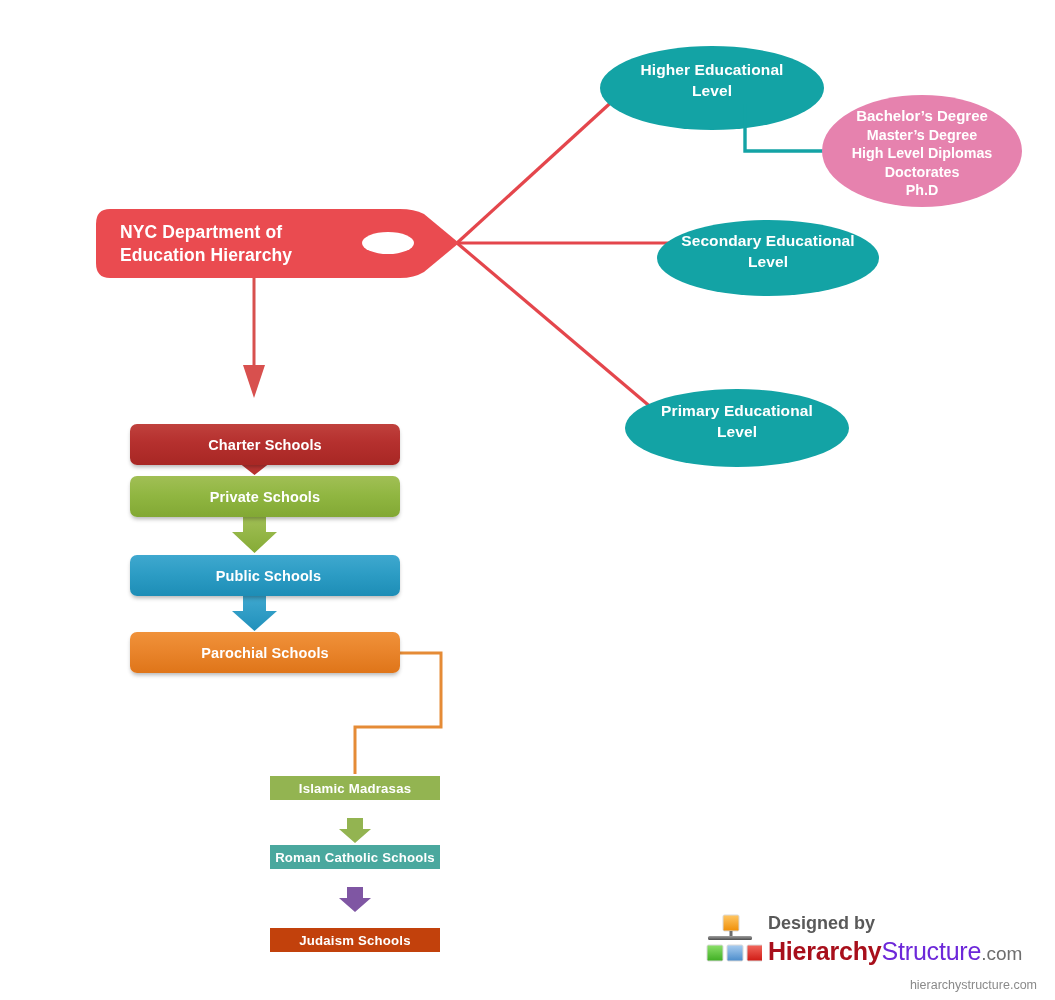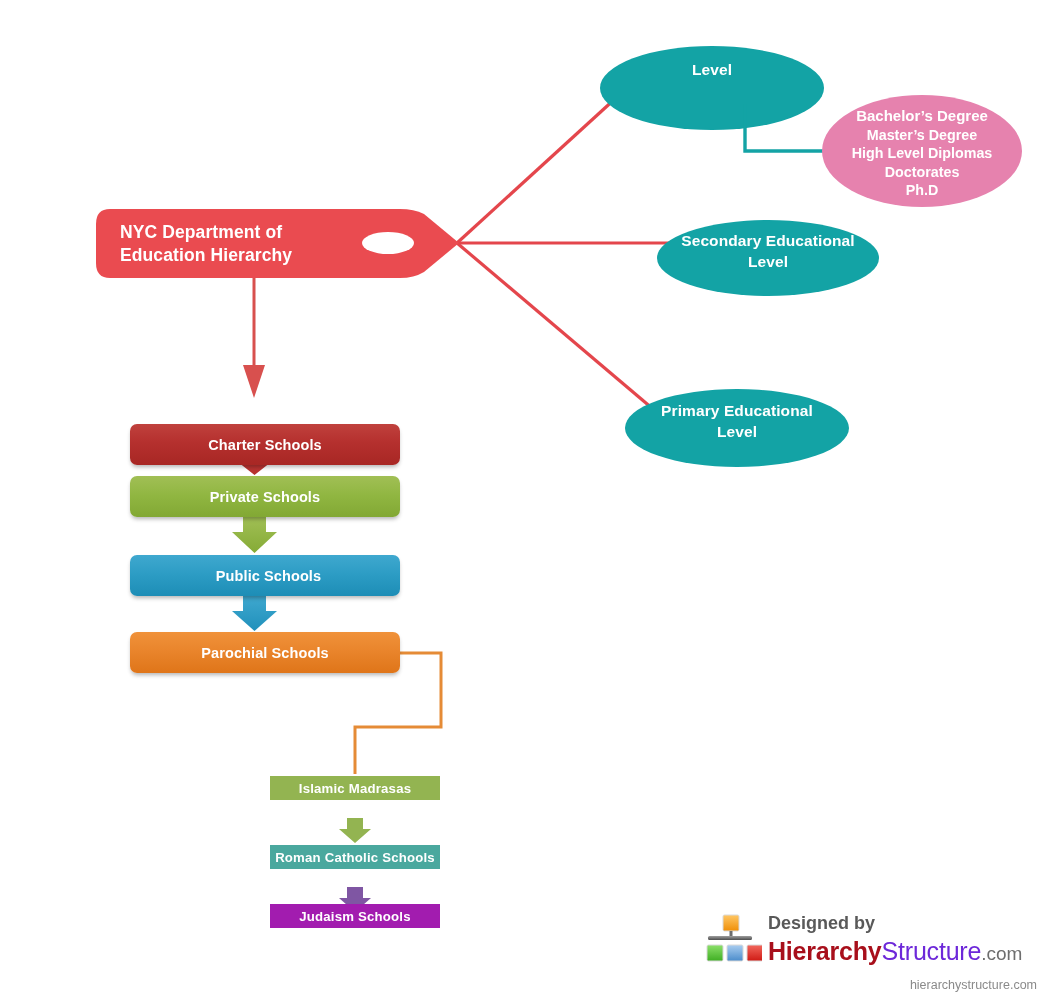--- a/index.html
+++ b/index.html
@@ -138,21 +138,21 @@
     justify-content: center;
     color: #ffffff;
     font-weight: bold;
     font-size: 13.2px;
     letter-spacing: 0.2px;
     box-sizing: border-box;
   }
   #box-madrasas { top: 776px; background: #92b martin; }
   #box-madrasas { background: #93b451; }
   #box-catholic { top: 845px; background: #4aa89e; }
-  #box-judaism  { top: 904px; background: #a21caf; }
+  #box-judaism  { top: 928px; background: #c2410c; }
 
   
   #footer-logo {
     position: absolute;
     left: 706px;
     top: 910px;
     width: 320px;
     height: 62px;
   }
   #logo-mark {
@@ -288,20 +288,21 @@
 
   <div class="root-node">
     <div class="root-label">
       <div>NYC Department of</div>
       <div>Education Hierarchy</div>
     </div>
   </div>
 
   <div class="bubble" id="bubble-higher">
     <div class="bubble-label">
+      <div>Higher Educational</div>
       <div>Level</div>
     </div>
   </div>
 
   <div class="bubble" id="bubble-secondary">
     <div class="bubble-label">
       <div>Secondary Educational</div>
       <div>Level</div>
     </div>
   </div>

